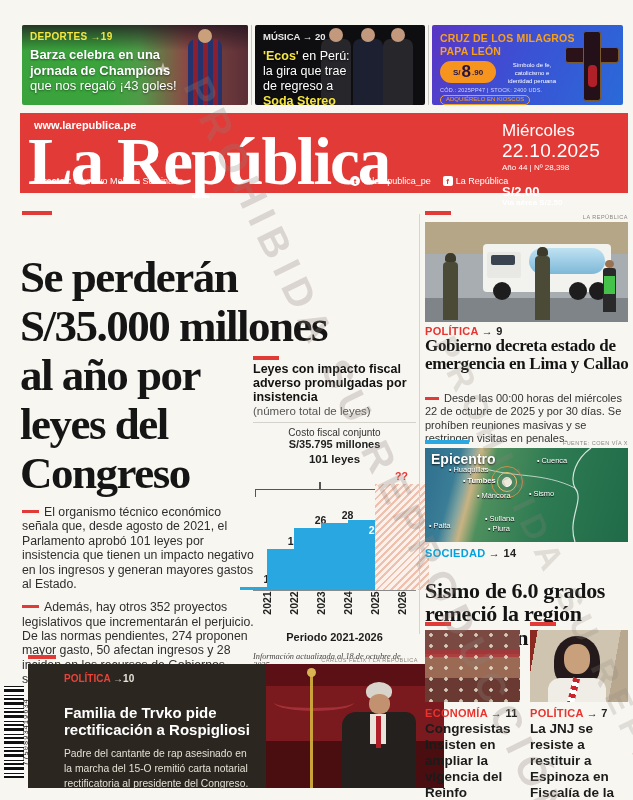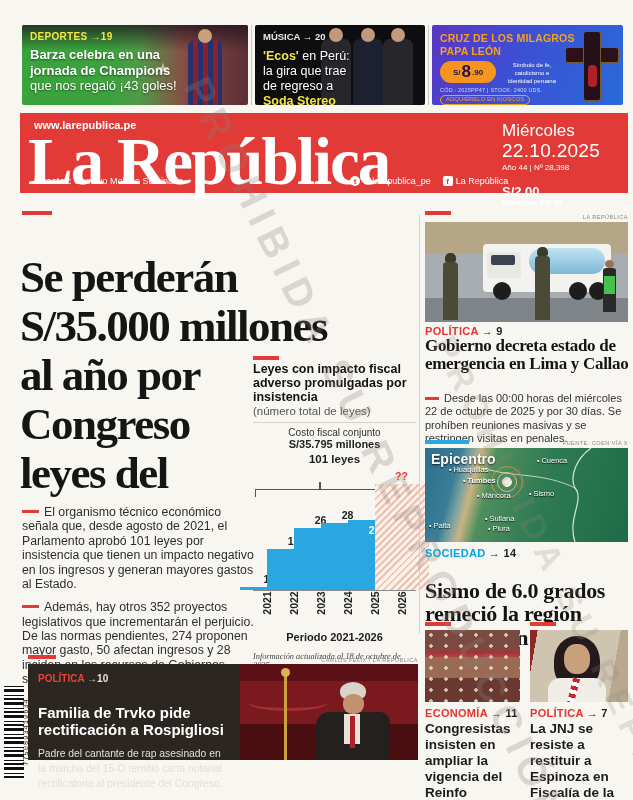--- a/index.html
+++ b/index.html
@@ -135,21 +135,21 @@
   .map-title{position:absolute;left:6px;top:3px;font-size:14px;font-weight:bold;color:#fff;text-shadow:0 1px 2px rgba(0,0,0,.8);}
   .map-label{position:absolute;font-size:7.5px;color:#fff;text-shadow:0 1px 1px rgba(0,0,0,.9);white-space:nowrap;}
   .map-label:before{content:"• ";font-size:7px;}
   .ring{position:absolute;border-radius:50%;border:1.5px solid rgba(230,140,70,.85);}
   .r1{left:66px;top:18px;width:30px;height:30px;}
   .r2{left:72px;top:24px;width:18px;height:18px;border-color:rgba(250,200,120,.9);}
   .r3{left:77px;top:29px;width:8px;height:8px;background:rgba(255,245,230,.9);border-color:#fff;}
   .soc-head{left:425px;top:579px;width:208px;font-size:22px;line-height:1.06;}
 
   
-  .trvko-box{left:28px;top:664px;width:390px;height:96px;display:flex;background:#2b2620;}
+  .trvko-box{left:28px;top:664px;width:390px;height:124px;display:flex;background:#2b2620;padding-left:26px;}
   .trvko-text{width:212px;padding:9px 10px;box-sizing:border-box;}
   .trvko-label{font-size:10px;font-weight:bold;}
   .trvko-label .red{color:#e8433a;}.trvko-label .ref{color:#e8e4da;}
   .trvko-head{font-size:15px;font-weight:bold;color:#fff;line-height:1.15;margin-top:20px;}
   .trvko-body{font-size:10.3px;color:#e4dfd4;line-height:1.5;margin-top:7px;}
   .trvko-photo{flex:1;position:relative;overflow:hidden;
      background:linear-gradient(180deg,#5a1015 0 18%,#7a1a1e 18% 62%,#4a0d10 62% 100%);}
   .pole{position:absolute;left:44px;top:8px;width:3px;height:116px;background:#c9a23a;}
   .pole:before{content:"";position:absolute;top:-4px;left:-3px;width:9px;height:9px;border-radius:50%;background:#d8b452;}
   .rope{position:absolute;left:8px;top:30px;width:80px;height:14px;border-bottom:3px solid #a33038;border-radius:0 0 50% 50%;}
@@ -258,22 +258,22 @@
       <div class="mh-air">Vía aérea S/2.50</div>
     </div>
   </div>
 
   <div class="abs red-dash" style="left:22px;top:211px;"></div>
 
   <div class="abs lead-headline">
     <div>Se perderán</div>
     <div>S/35.000 millones</div>
     <div>al año por</div>
+    <div>leyes del</div>
     <div>Congreso</div>
-    <div>leyes del</div>
   </div>
 
   <div class="abs lead-paras">
     <p><span class="pdash"></span><span>El organismo técnico económico señala que, desde agosto de 2021, el Parlamento aprobó 101 leyes por insistencia que tienen un impacto negativo en los ingresos y generan mayores gastos al Estado.</span></p>
     <p><span class="pdash"></span><span>Además, hay otros 352 proyectos legislativos que incrementarán el perjuicio. De las normas pendientes, 274 proponen mayor gasto, 50 afectan ingresos y 28 inciden en los recursos de Gobiernos subnacionales.</span></p>
   </div>
 
   <div class="abs chart">
     <div class="abs red-dash" style="left:0;top:-6px;width:26px;height:3.5px;"></div>
     <div class="chart-title">Leyes con impacto fiscal adverso promulgadas por insistencia</div>

